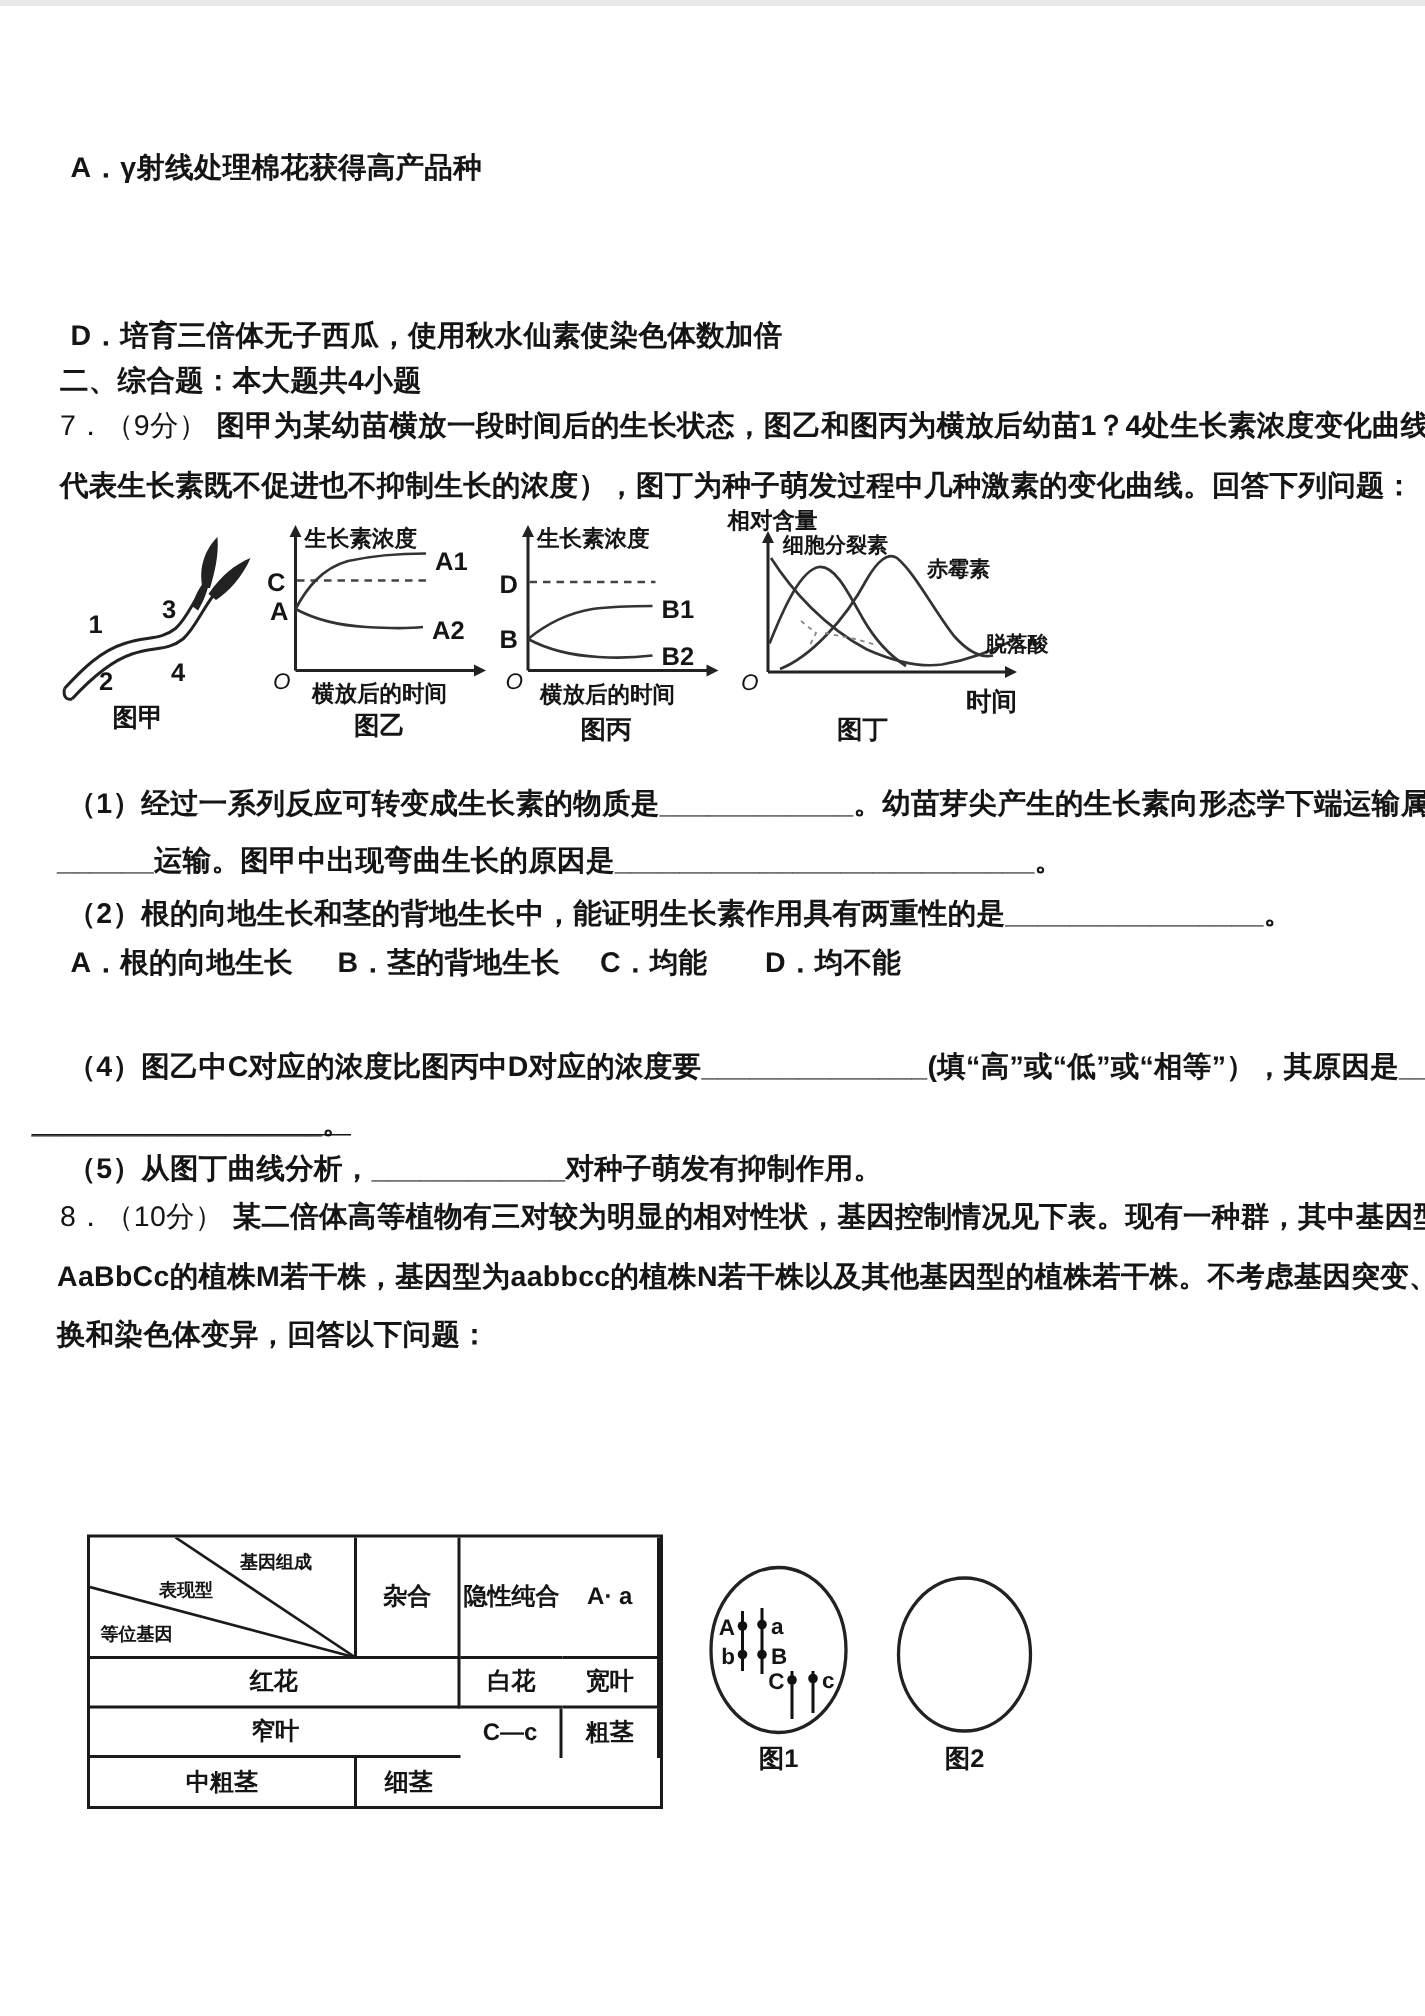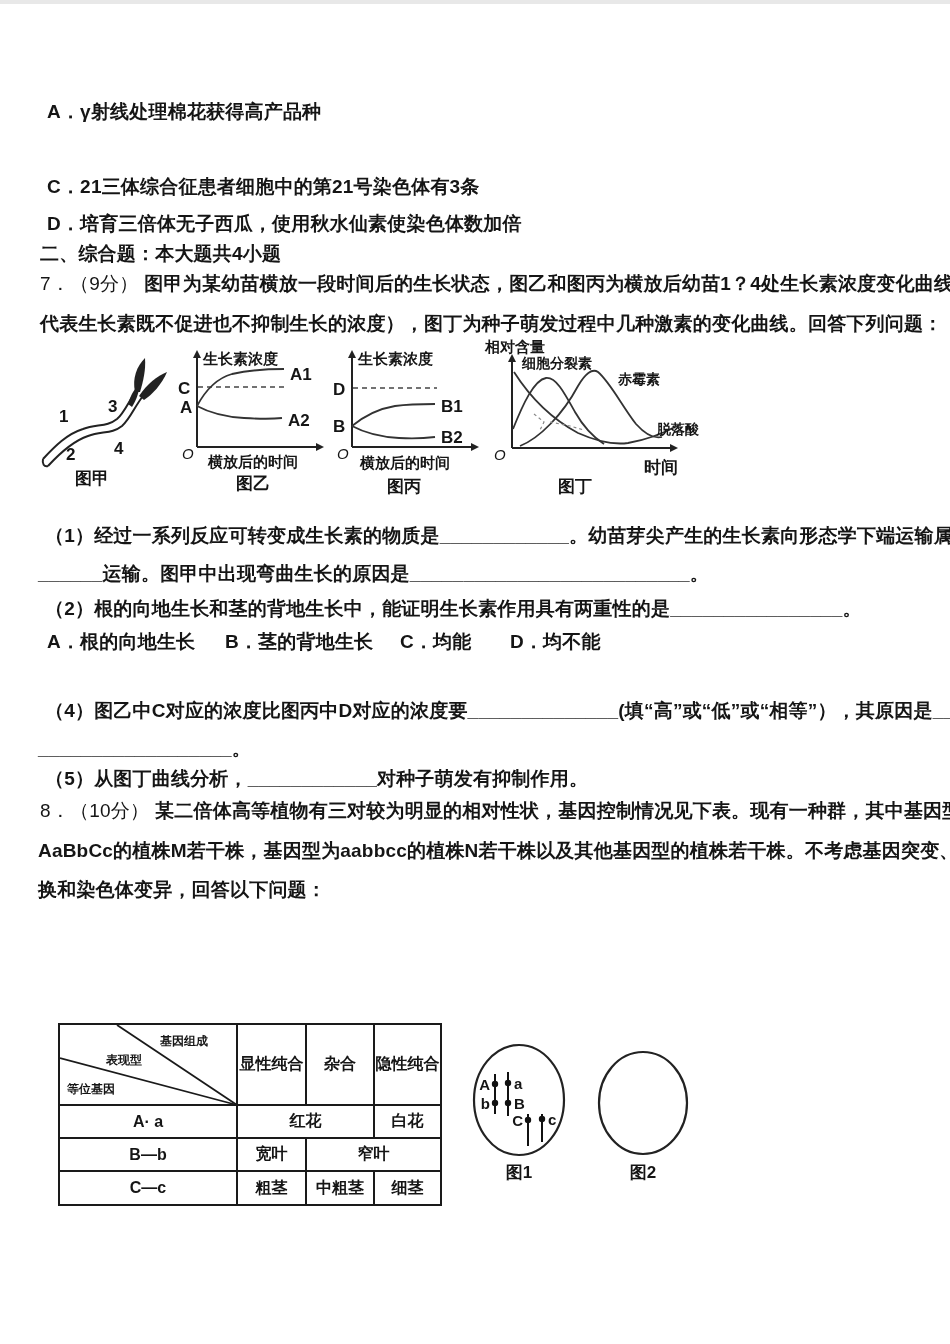--- a/index.html
+++ b/index.html
@@ -26,21 +26,20 @@
   .cell.lastrow{border-bottom:none;}
   .span2{grid-column:span 2;}
   .corner-label{position:absolute;font-size:12px;font-weight:700;white-space:nowrap;}
 </style>
 </head>
 <body>
 
 <div class="page">
 
   <div class="line" style="left:47px;top:95px;">A．γ射线处理棉花获得高产品种</div>
-  <div class="line" style="left:47px;top:170px;">C．21三体综合征患者细胞中的第21号染色体有3条</div>
   <div class="line" style="left:47px;top:207px;">D．培育三倍体无子西瓜，使用秋水仙素使染色体数加倍</div>
 
   <div class="line" style="left:40px;top:237px;">二、综合题：本大题共4小题</div>
 
   <div class="line" style="left:40px;top:267px;">
     <span class="pre">7．（9分）</span><span>图甲为某幼苗横放一段时间后的生长状态，图乙和图丙为横放后幼苗1？4处生长素浓度变化曲线（虚线</span>
   </div>
   <div class="line" style="left:40px;top:307px;">代表生长素既不促进也不抑制生长的浓度），图丁为种子萌发过程中几种激素的变化曲线。回答下列问题：</div>
 
   <svg style="position:absolute;left:35px;top:350px;" width="150" height="142" viewBox="0 0 150 142">
@@ -114,48 +113,46 @@
   <div class="line" style="left:45px;top:519px;">（1）经过一系列反应可转变成生长素的物质是____________。幼苗芽尖产生的生长素向形态学下端运输属于细胞的____</div>
   <div class="line" style="left:38px;top:557px;">______运输。图甲中出现弯曲生长的原因是__________________________。</div>
   <div class="line" style="left:45px;top:592px;">（2）根的向地生长和茎的背地生长中，能证明生长素作用具有两重性的是________________。</div>
 
   <div class="line" style="left:47px;top:625px;">A．根的向地生长</div>
   <div class="line" style="left:225px;top:625px;">B．茎的背地生长</div>
   <div class="line" style="left:400px;top:625px;">C．均能</div>
   <div class="line" style="left:510px;top:625px;">D．均不能</div>
 
   <div class="line" style="left:45px;top:694px;">（4）图乙中C对应的浓度比图丙中D对应的浓度要______________(填“高”或“低”或“相等”），其原因是____</div>
-  <div class="line" style="left:38px;top:732px;">__________________。</div>
+  <div class="line" style="left:21px;top:732px;text-decoration:underline;">__________________。</div>
   <div class="line" style="left:45px;top:762px;">（5）从图丁曲线分析，____________对种子萌发有抑制作用。</div>
 
   <div class="line" style="left:40px;top:794px;">
     <span class="pre">8．（10分）</span><span>某二倍体高等植物有三对较为明显的相对性状，基因控制情况见下表。现有一种群，其中基因型为</span>
   </div>
   <div class="line" style="left:38px;top:834px;">AaBbCc的植株M若干株，基因型为aabbcc的植株N若干株以及其他基因型的植株若干株。不考虑基因突变、交叉互</div>
   <div class="line" style="left:38px;top:873px;">换和染色体变异，回答以下问题：</div>
 
   <div class="tbl">
     <div class="cell">
       <svg width="178" height="81" viewBox="0 0 178 81" style="position:absolute;left:0;top:0;">
         <line x1="57" y1="0" x2="177" y2="80" stroke="#1a1a1a" stroke-width="1.8"></line>
         <line x1="0" y1="33" x2="177" y2="80" stroke="#1a1a1a" stroke-width="1.8"></line>
       </svg>
       <span class="corner-label" style="left:100px;top:8px;">基因组成</span>
       <span class="corner-label" style="left:46px;top:27px;">表现型</span>
       <span class="corner-label" style="left:7px;top:56px;">等位基因</span>
     </div>
-    <div class="cell">显性纯合</div>
     <div class="cell">杂合</div>
     <div class="cell lastcol">隐性纯合</div>
 
     <div class="cell">A· a</div>
     <div class="cell span2">红花</div>
     <div class="cell lastcol">白花</div>
 
-    <div class="cell">B—b</div>
     <div class="cell">宽叶</div>
     <div class="cell span2 lastcol">窄叶</div>
 
     <div class="cell lastrow">C—c</div>
     <div class="cell lastrow">粗茎</div>
     <div class="cell lastrow">中粗茎</div>
     <div class="cell lastrow lastcol">细茎</div>
   </div>
 
   <svg style="position:absolute;left:465px;top:1032px;" width="260" height="150" viewBox="0 0 260 150">

